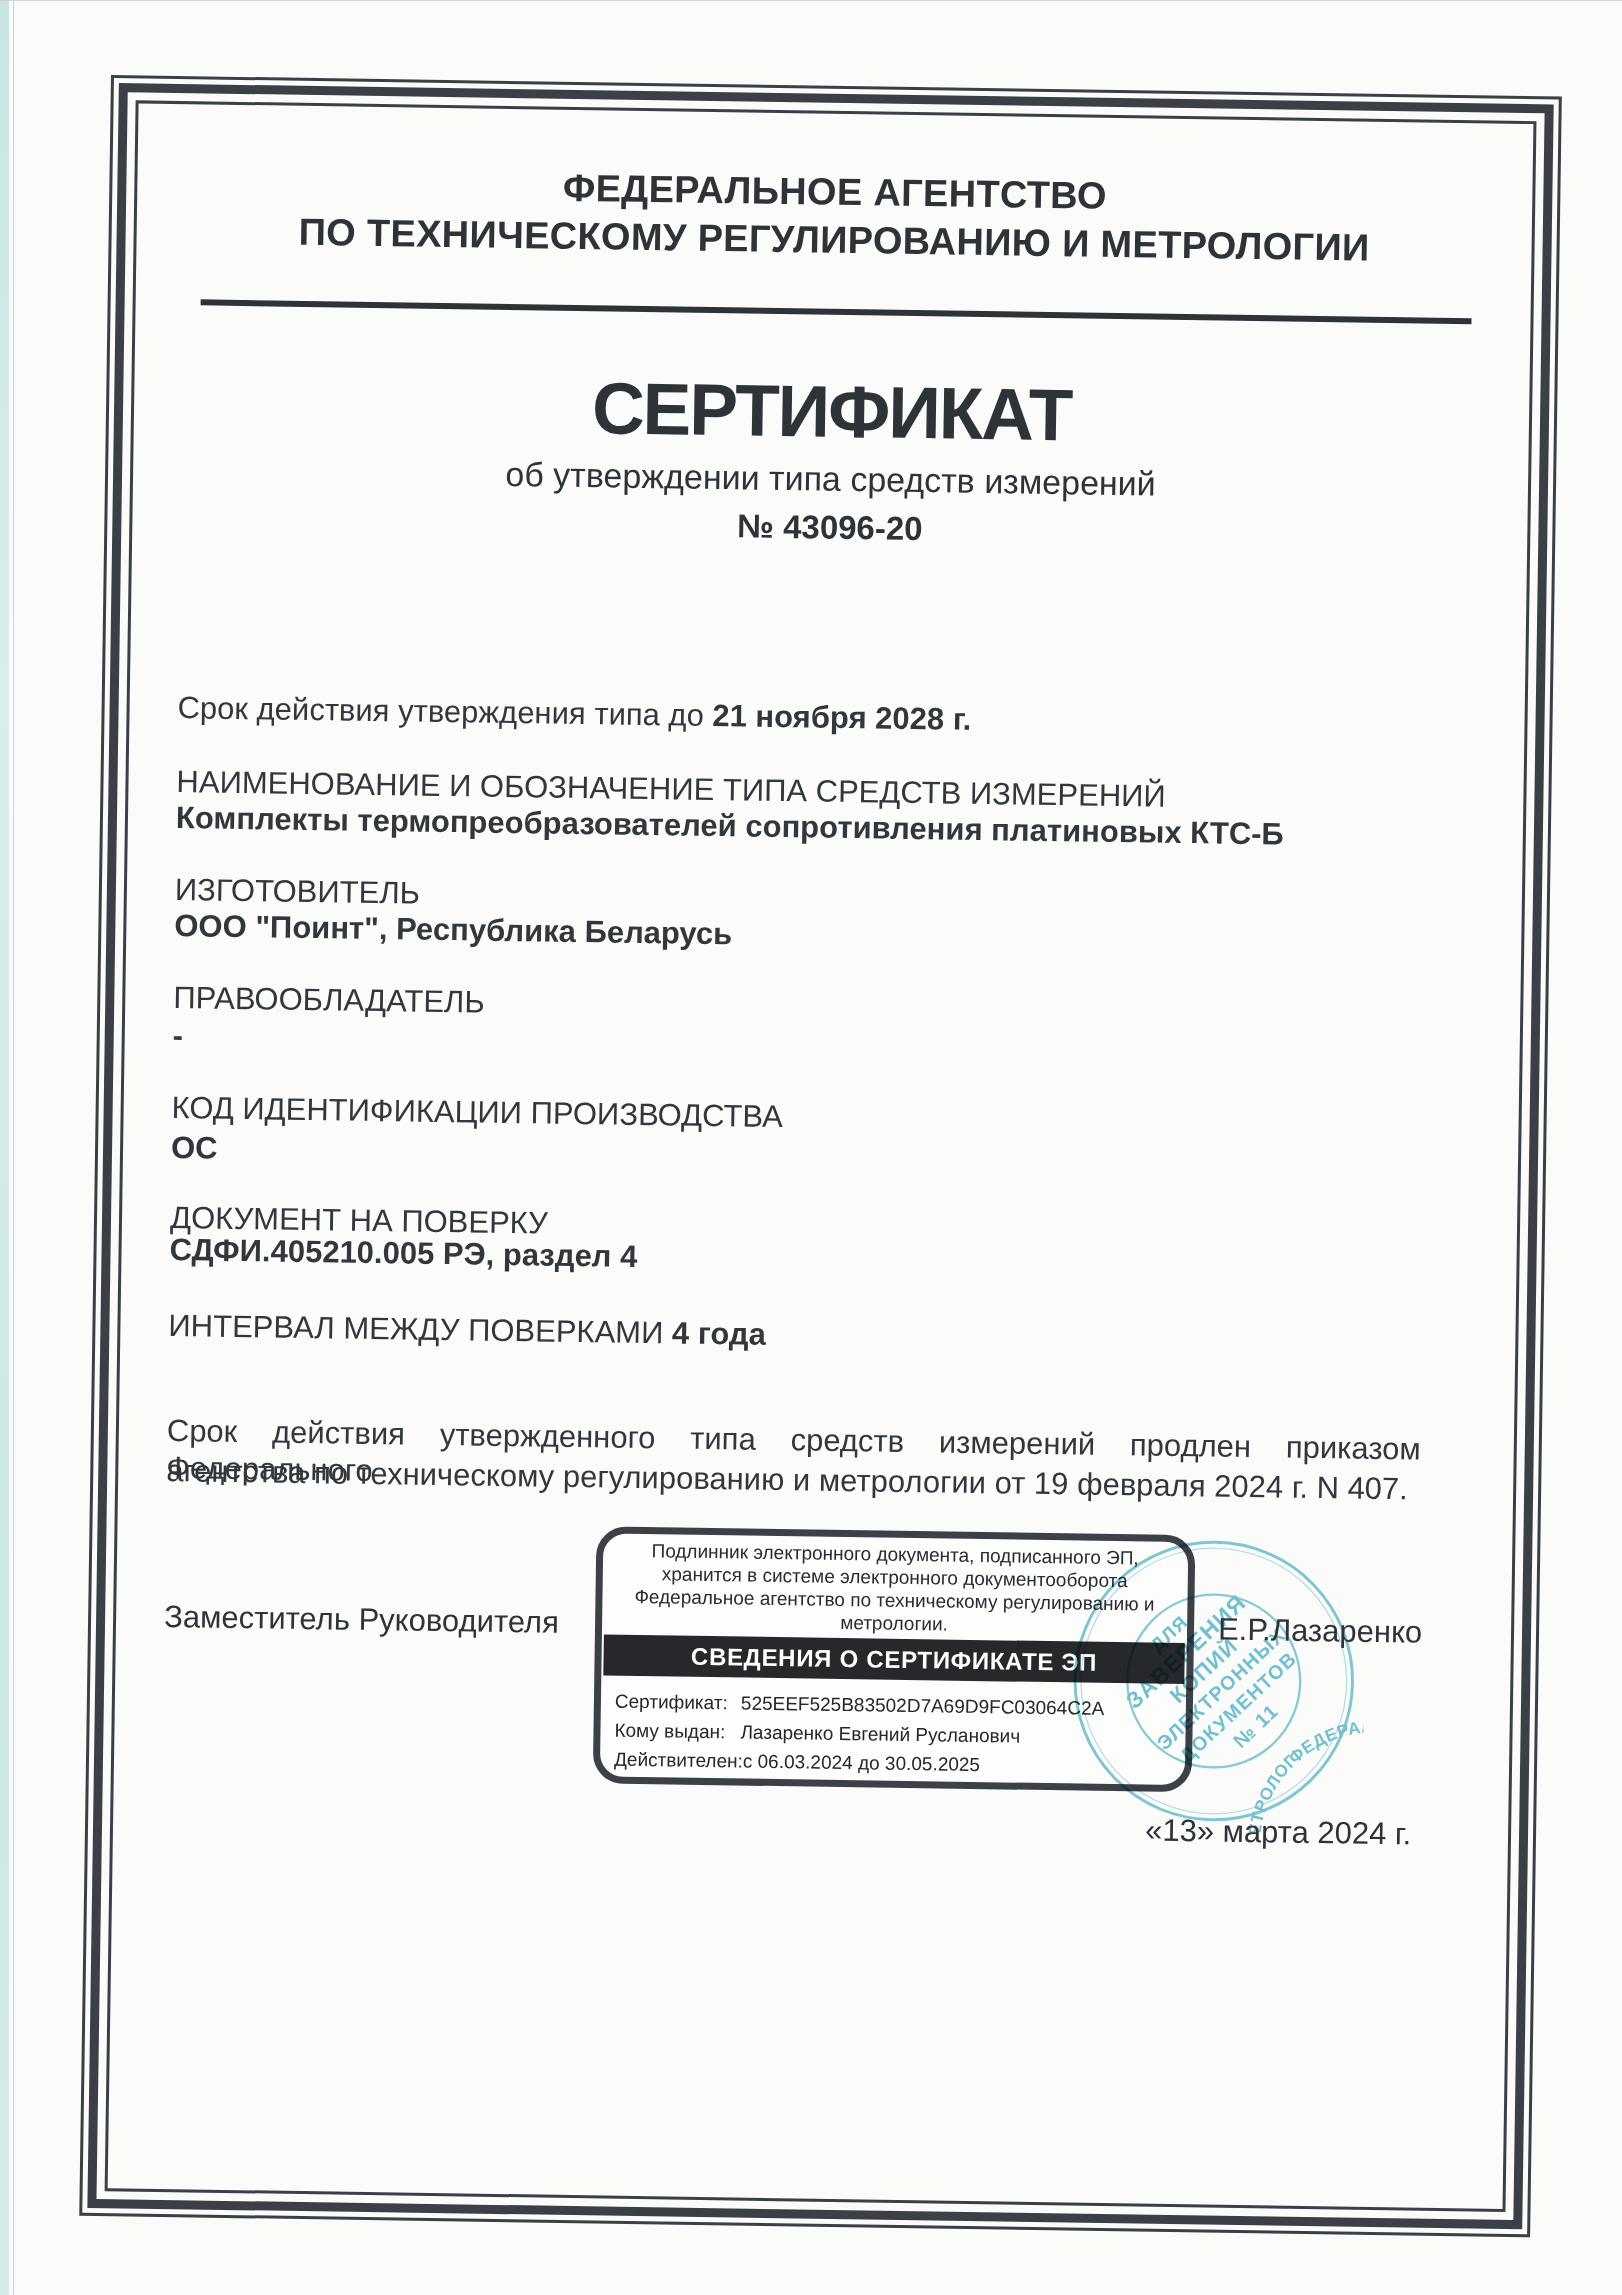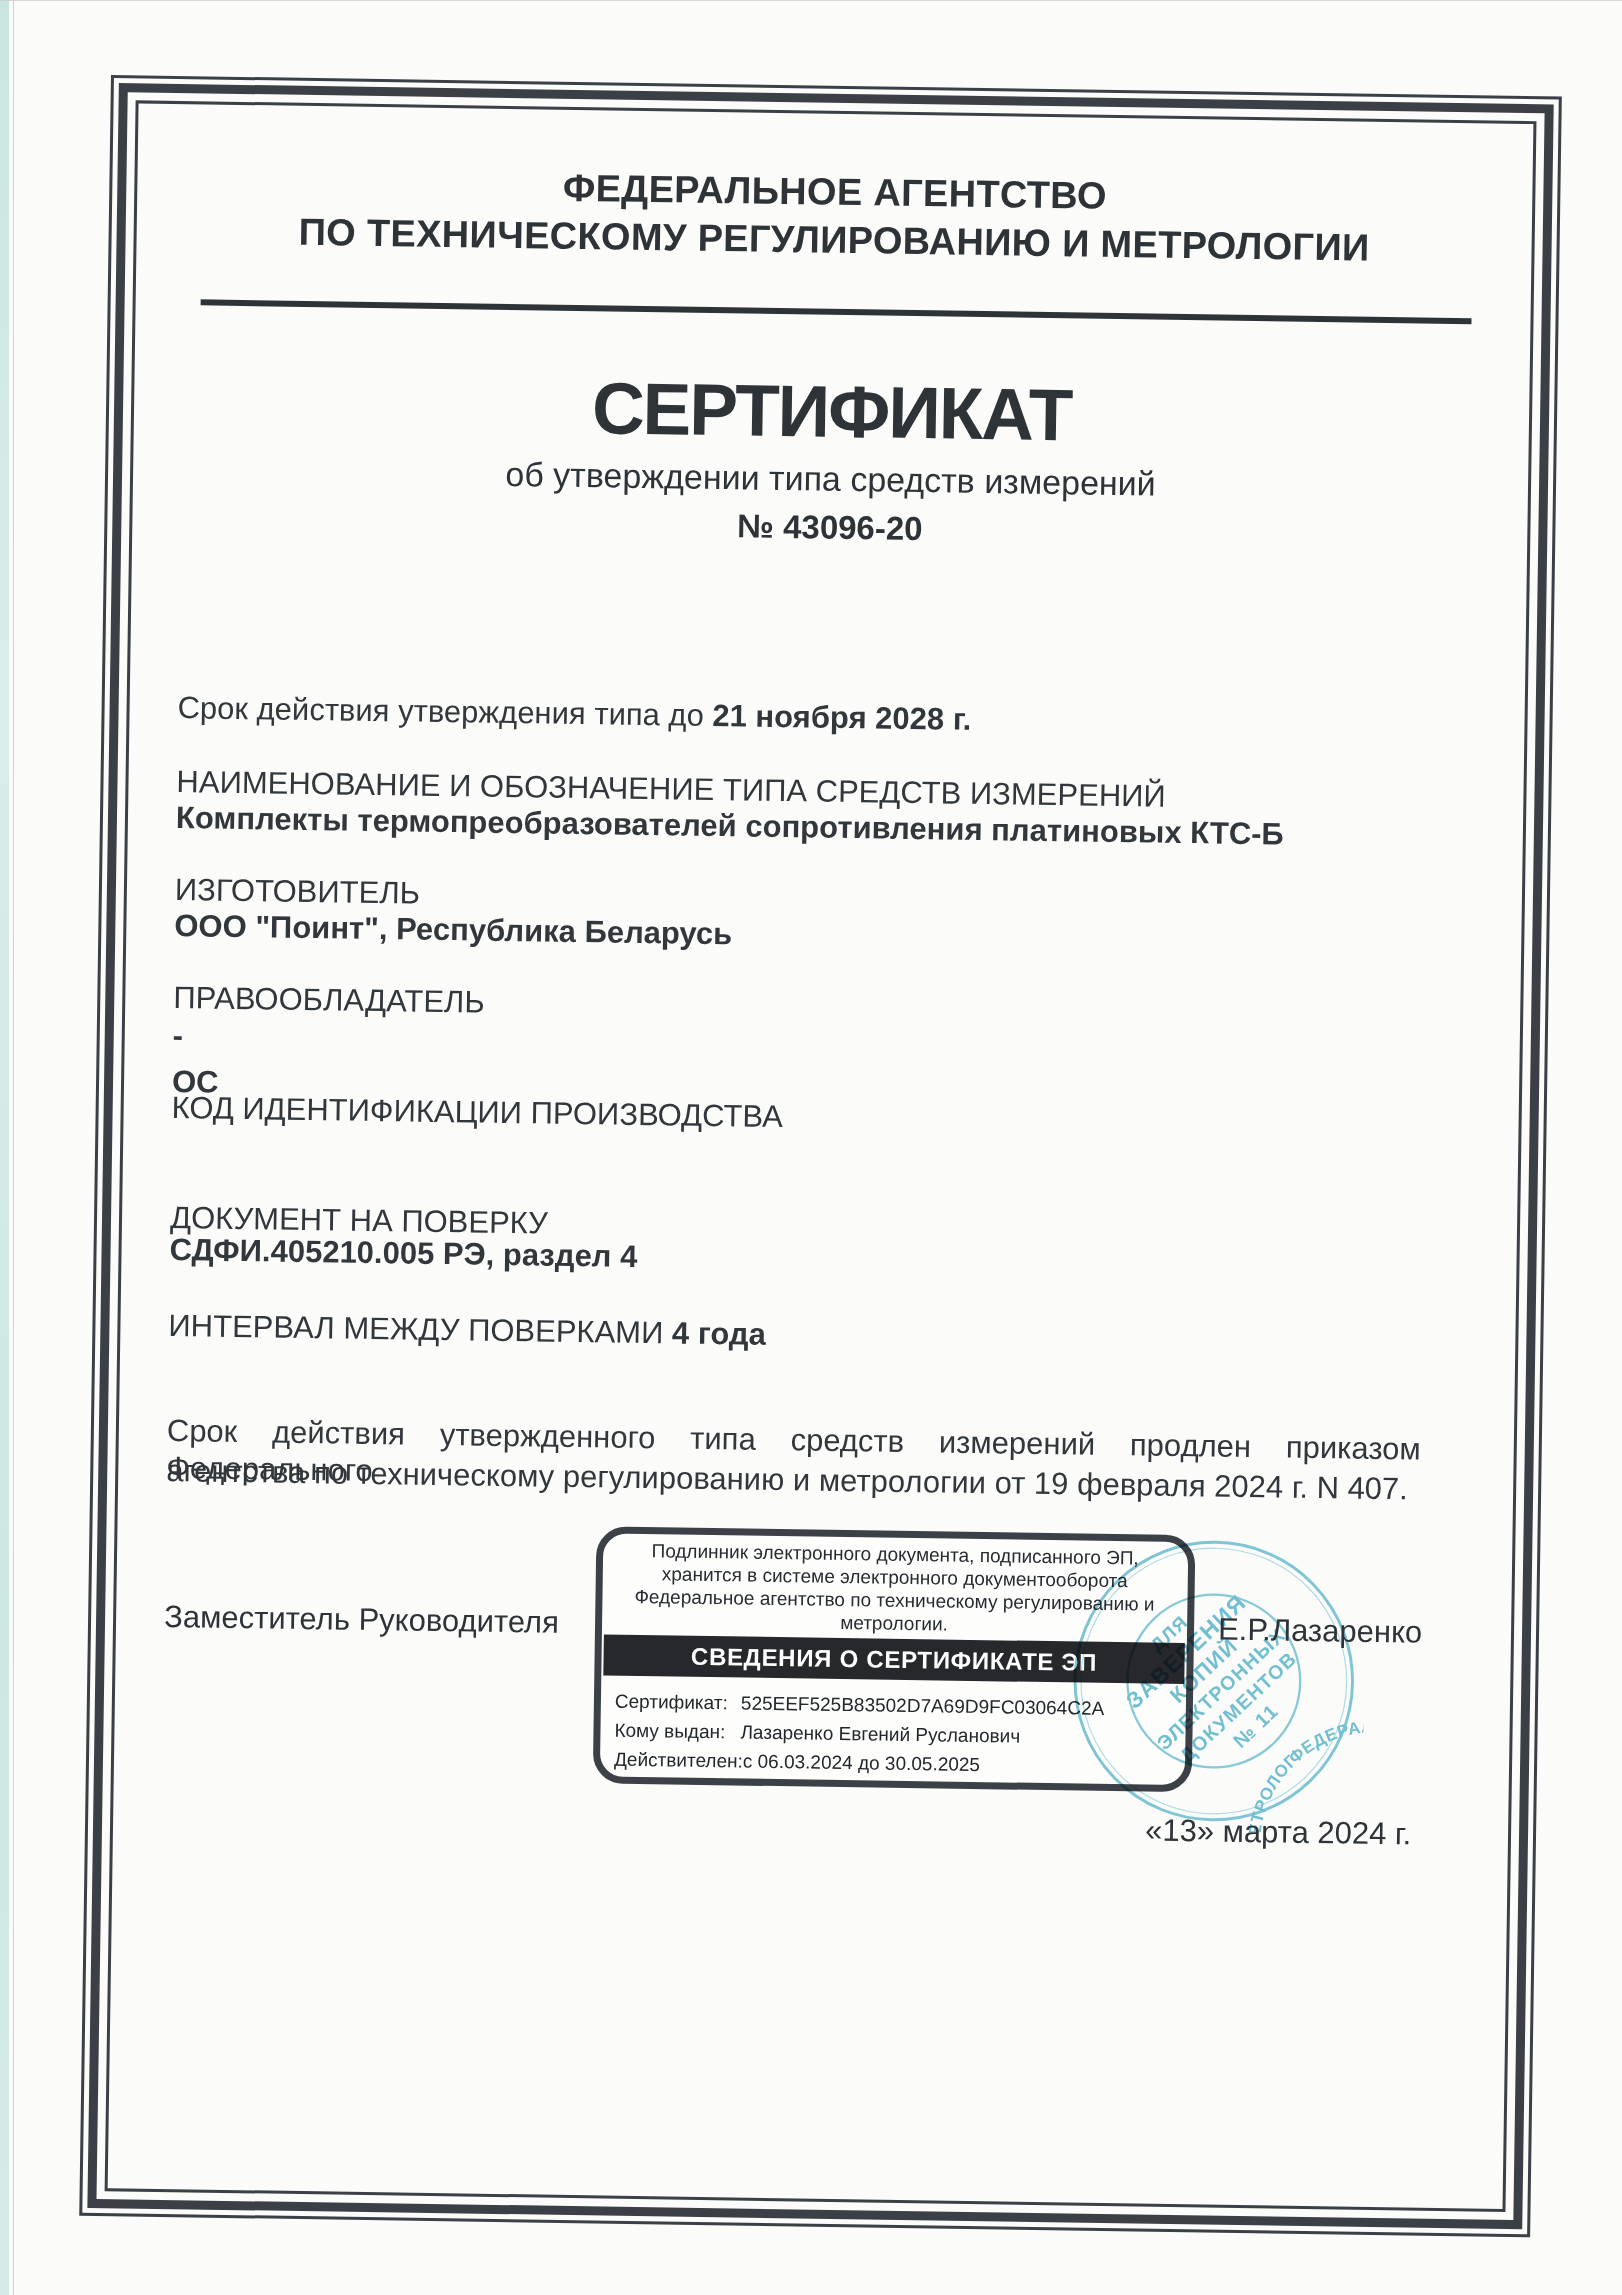--- a/index.html
+++ b/index.html
@@ -93,21 +93,21 @@
   <div class="line" style="top:762px">НАИМЕНОВАНИЕ И ОБОЗНАЧЕНИЕ ТИПА СРЕДСТВ ИЗМЕРЕНИЙ</div>
   <div class="line bold" style="top:798px">Комплекты термопреобразователей сопротивления платиновых КТС-Б</div>
 
   <div class="line" style="top:870px">ИЗГОТОВИТЕЛЬ</div>
   <div class="line bold" style="top:906px">ООО "Поинт", Республика Беларусь</div>
 
   <div class="line" style="top:978px">ПРАВООБЛАДАТЕЛЬ</div>
   <div class="line bold" style="top:1016px">-</div>
 
   <div class="line" style="top:1088px">КОД ИДЕНТИФИКАЦИИ ПРОИЗВОДСТВА</div>
-  <div class="line bold" style="top:1062px">ОС</div>
+  <div class="line bold" style="top:1128px">ОС</div>
 
   <div class="line" style="top:1198px">ДОКУМЕНТ НА ПОВЕРКУ</div>
   <div class="line bold" style="top:1230px">СДФИ.405210.005 РЭ, раздел 4</div>
 
   <div class="line" style="top:1306px"><span>ИНТЕРВАЛ МЕЖДУ ПОВЕРКАМИ </span><span class="b">4 года</span></div>
 
   <div class="para justify" style="top:1411px">Срок действия утвержденного типа средств измерений продлен приказом Федерального</div>
   <div class="para" style="top:1451px"><span>агентства по техническому регулированию и метрологии </span><span class="b">от 19 февраля 2024 г. N 407.</span></div>
 
   <div class="sig-position">Заместитель Руководителя</div>

